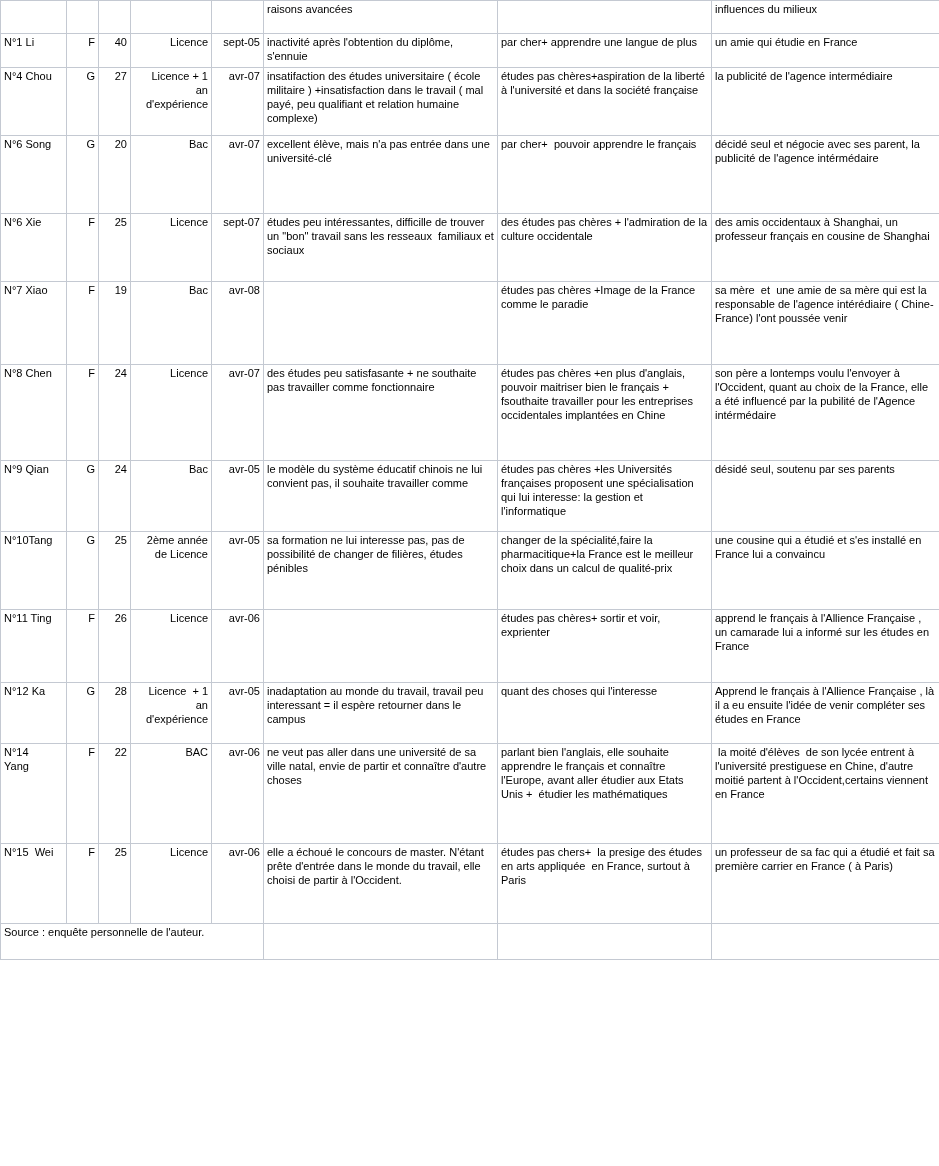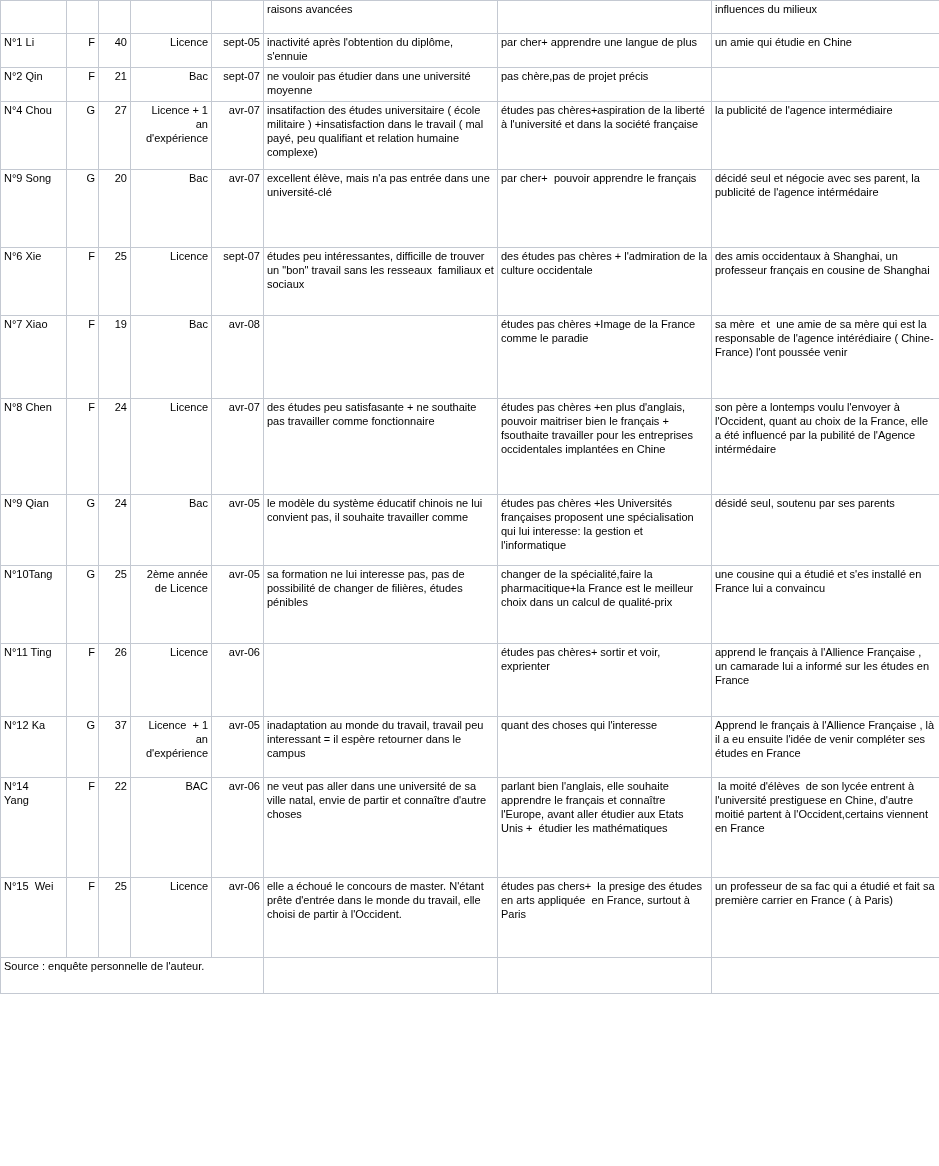--- a/index.html
+++ b/index.html
@@ -56,50 +56,40 @@
 
 
   <tr style="height:34px">
     <td class="la">N°1 Li</td>
     <td class="ra">F</td>
     <td class="ra">40</td>
     <td class="ra">Licence</td>
     <td class="ra">sept-05</td>
     <td class="la">inactivité après l'obtention du diplôme, s'ennuie</td>
     <td class="la">par cher+ apprendre une langue de plus</td>
-    <td class="la">un amie qui étudie en Chine</td>
-  </tr>
-
-  <tr style="height:34px">
-    <td class="la">N°2 Qin</td>
-    <td class="ra">F</td>
-    <td class="ra">21</td>
-    <td class="ra">Bac</td>
-    <td class="ra">sept-07</td>
-    <td class="la">ne vouloir pas étudier dans une université moyenne</td>
-    <td class="la">pas chère,pas de projet précis</td>
-    <td class="la"></td>
-  </tr>
+    <td class="la">un amie qui étudie en France</td>
+  </tr>
+
 
 
   <tr style="height:68px">
     <td class="la">N°4 Chou</td>
     <td class="ra">G</td>
     <td class="ra">27</td>
     <td class="ra">Licence + 1
 an
 d'expérience</td>
     <td class="ra">avr-07</td>
     <td class="la">insatifaction des études universitaire ( école militaire ) +insatisfaction dans le travail ( mal payé, peu qualifiant et relation humaine complexe)</td>
     <td class="la">études pas chères+aspiration de la liberté à l'université et dans la société française</td>
     <td class="la">la publicité de l'agence intermédiaire</td>
   </tr>
 
   <tr style="height:78px">
-    <td class="la">N°9 Song</td>
+    <td class="la">N°6 Song</td>
     <td class="ra">G</td>
     <td class="ra">20</td>
     <td class="ra">Bac</td>
     <td class="ra">avr-07</td>
     <td class="la">excellent élève, mais n'a pas entrée dans une université-clé</td>
     <td class="la">par cher+  pouvoir apprendre le français</td>
     <td class="la">décidé seul et négocie avec ses parent, la publicité de l'agence intérmédaire</td>
   </tr>
 
   <tr style="height:68px">
@@ -165,21 +155,21 @@
     <td class="ra">Licence</td>
     <td class="ra">avr-06</td>
     <td class="la"></td>
     <td class="la">études pas chères+ sortir et voir, exprienter</td>
     <td class="la">apprend le français à l'Allience Française , un camarade lui a informé sur les études en France</td>
   </tr>
 
   <tr style="height:61px">
     <td class="la">N°12 Ka</td>
     <td class="ra">G</td>
-    <td class="ra">37</td>
+    <td class="ra">28</td>
     <td class="ra">Licence  + 1
 an
 d'expérience</td>
     <td class="ra">avr-05</td>
     <td class="la">inadaptation au monde du travail, travail peu interessant = il espère retourner dans le campus</td>
     <td class="la">quant des choses qui l'interesse</td>
     <td class="la">Apprend le français à l'Allience Française , là il a eu ensuite l'idée de venir compléter ses études en France</td>
   </tr>
 
 

